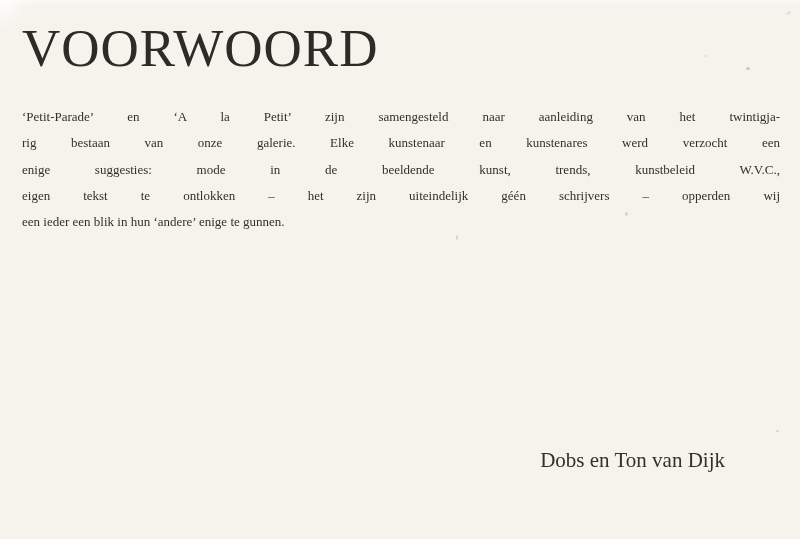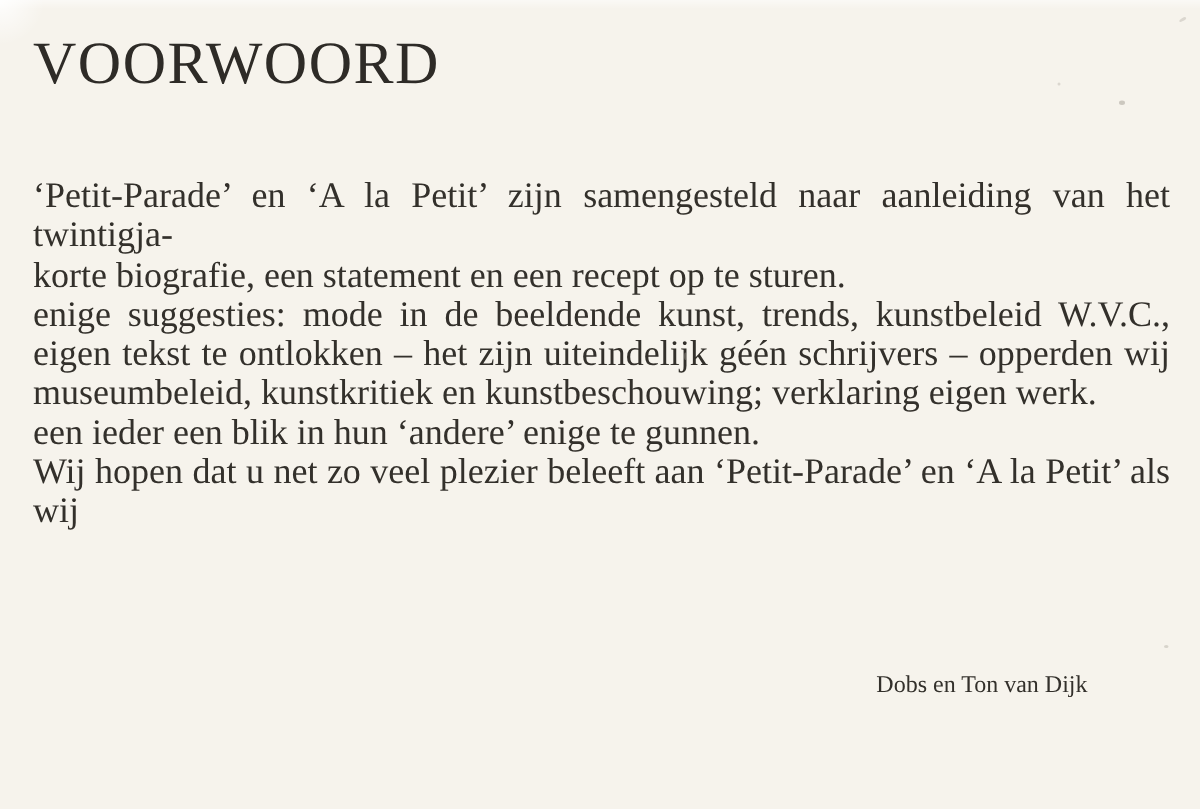--- a/index.html
+++ b/index.html
@@ -16,48 +16,48 @@
     inset: 0;
     background:
       radial-gradient(circle at 0% 0%, rgba(255,255,255,0.9) 0px, rgba(255,255,255,0) 30px),
       linear-gradient(180deg, rgba(255,255,255,0.5) 0px, rgba(255,255,255,0) 6px),
       #f6f3ec;
   }
   .page-title {
     position: absolute;
     left: 22px;
     top: 18px;
-    font-size: 40px;
+    font-size: 53px;
     letter-spacing: 1px;
     color: #2e2b27;
     font-weight: 400;
     margin: 0;
   }
   .body-text {
     position: absolute;
     left: 22px;
-    top: 118px;
+    top: 104px;
     width: 758px;
-    font-size: 24px;
+    font-size: 13px;
     line-height: 26.3px;
     color: #33302b;
   }
   .body-line {
     white-space: normal;
   }
   .body-line.justify {
     text-align: justify;
     text-align-last: justify;
     text-justify: inter-word;
   }
   .signature {
     position: absolute;
     top: 448px;
     right: 75px;
-    font-size: 16px;
+    font-size: 21px;
     color: #33302b;
   }
   .speck {
     position: absolute;
     background: #aaa49a;
     border-radius: 50%;
     opacity: 0.55;
   }
   .speck.s1 { left: 746px; top: 67px;  width: 4px; height: 3px; }
   .speck.s2 { left: 705px; top: 55px;  width: 2px; height: 2px; opacity: 0.35; }
@@ -68,26 +68,24 @@
 </style>
 </head>
 <body>
 
 <div class="page">
   <h1 class="page-title">VOORWOORD</h1>
 
   <div class="body-text">
 
   <div class="body-line justify">‘Petit-Parade’ en ‘A la Petit’ zijn samengesteld naar aanleiding van het twintigja-</div>
-      <div class="body-line">korte biografie, een statement en een recept op te sturen.</div>
+      <div class="body-line justify">rig bestaan van onze galerie. Elke kunstenaar en kunstenares werd verzocht een</div>
       <div class="body-line justify">enige suggesties: mode in de beeldende kunst, trends, kunstbeleid W.V.C.,</div>
       <div class="body-line justify">eigen tekst te ontlokken – het zijn uiteindelijk géén schrijvers – opperden wij</div>
-      <div class="body-line">museumbeleid, kunstkritiek en kunstbeschouwing; verklaring eigen werk.</div>
       <div class="body-line">een ieder een blik in hun ‘andere’ enige te gunnen.</div>
-      <div class="body-line justify">Wij hopen dat u net zo veel plezier beleeft aan ‘Petit-Parade’ en ‘A la Petit’ als wij</div>
     </div>
 
   <div class="signature">Dobs en Ton van Dijk</div>
 
   <div class="speck s1"></div>
   <div class="speck s2"></div>
   <div class="speck s3"></div>
   <div class="speck s4"></div>
   <div class="speck s5"></div>
   <div class="speck s6"></div>

